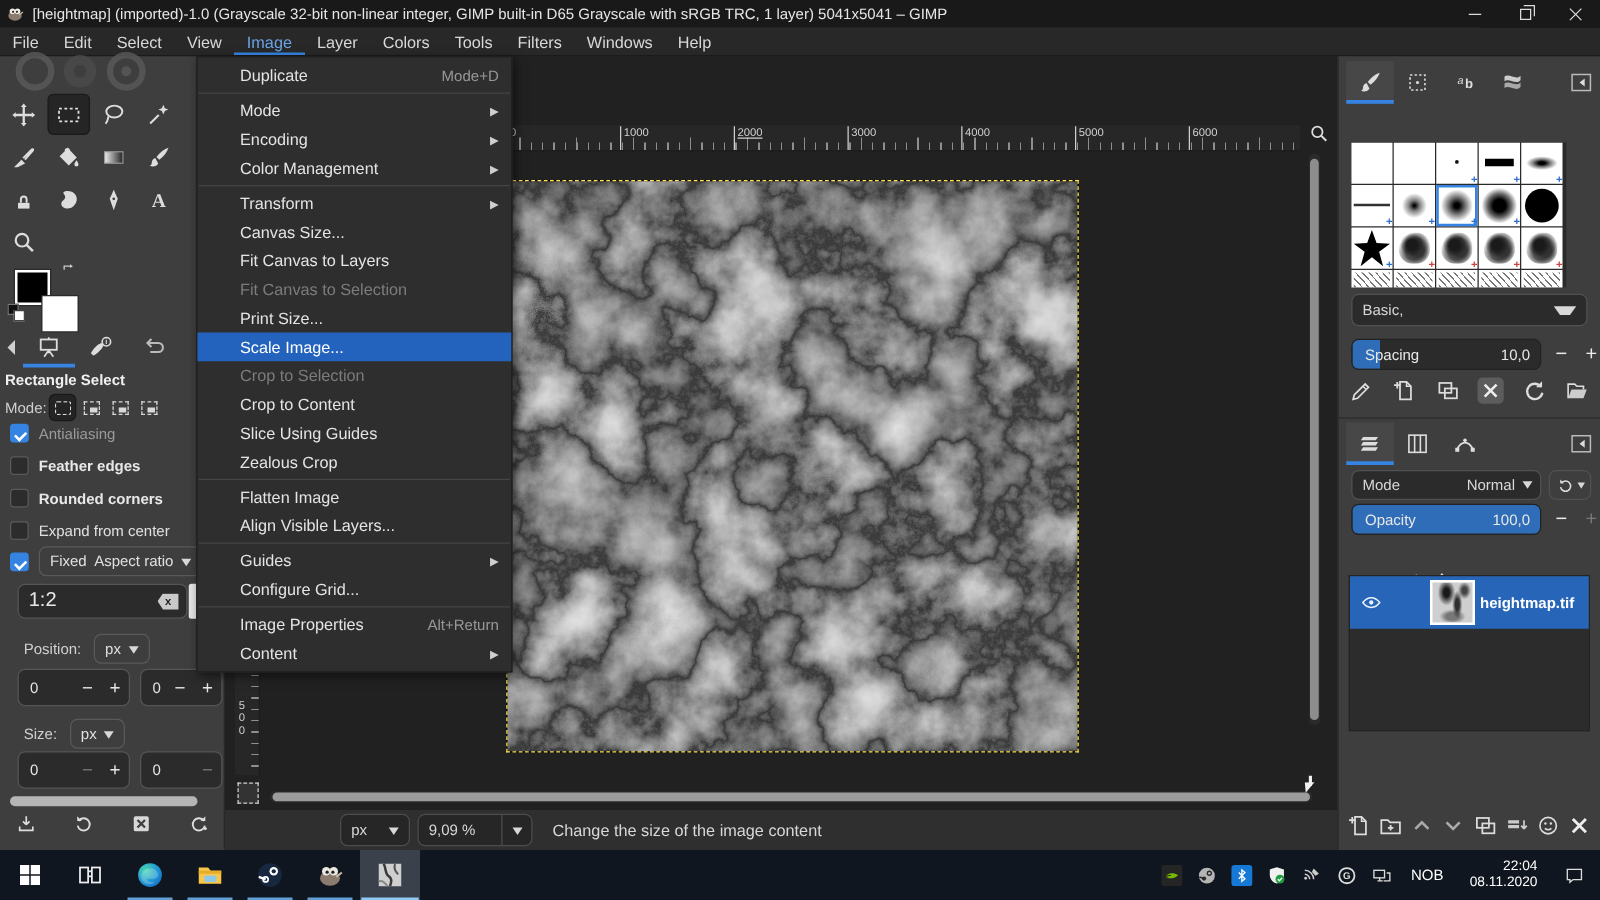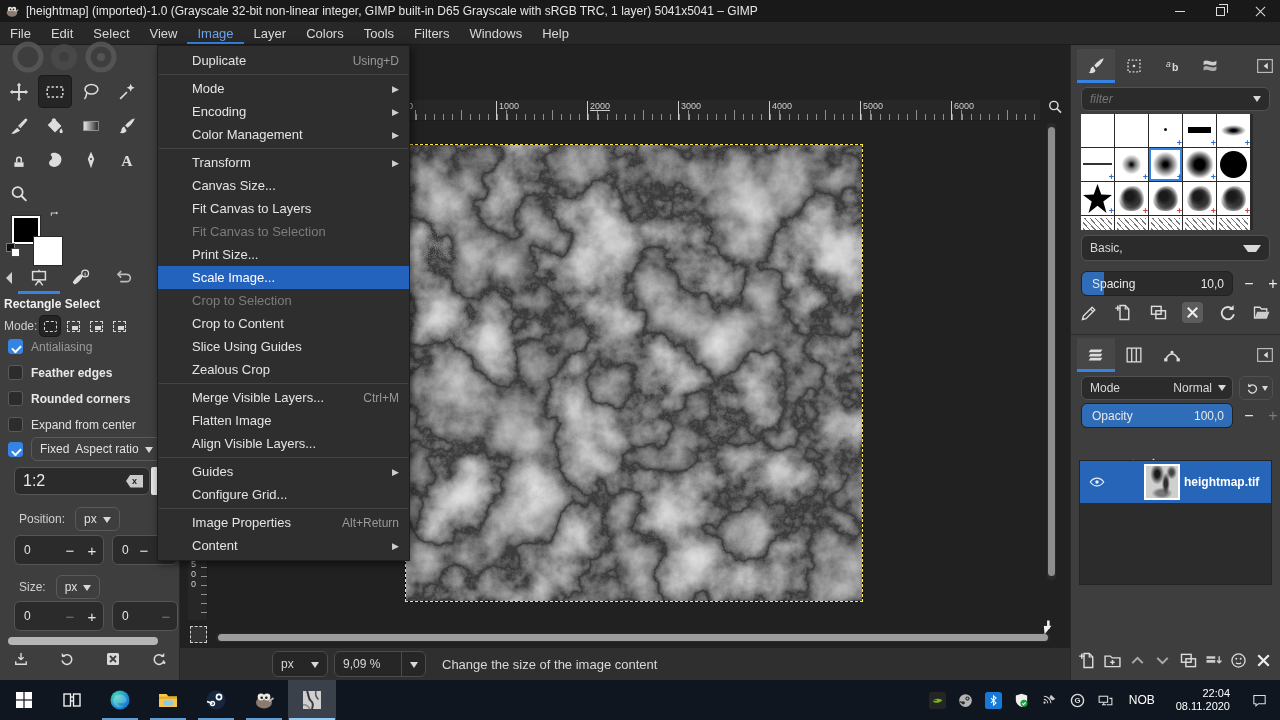--- a/index.html
+++ b/index.html
@@ -697,24 +697,20 @@
             </svg>
           </span>
         </div>
       <span class="rd-config icon">
           <svg viewBox="0 0 24 24">
             <rect x="4" y="5" width="16" height="14" fill="none" stroke="#bbb" stroke-width="1.3"></rect>
             <path d="M15 8.5 10.5 12 15 15.5z" fill="#ddd"></path>
           </svg>
         </span>
     </div>
-    <div class="filter-box">
-      <input placeholder="filter" style="">
-      <span class="caret"></span>
-    </div>
     <div class="brush-grid" id="brushGrid">
         <div class="bcell bc-blank"></div>
         <div class="bcell bc-blank"></div>
         <div class="bcell bc-dot">
           <span class="badge blue">+</span>
         </div>
         <div class="bcell bc-bar">
           <span class="badge blue">+</span>
         </div>
         <div class="bcell bc-ellipse">
@@ -944,21 +940,21 @@
           <svg viewBox="0 0 24 24">
             <path d="M6 6l12 12M18 6 6 18" stroke="#eee" stroke-width="2.6"></path>
           </svg>
         </span>
     </div>
   </div>
 
   <div class="menu-dd" id="imageMenu">
       <div class="mi">
         <span class="mi-label">Duplicate</span>
-        <span class="mi-shortcut">Using+D</span>
+        <span class="mi-shortcut">Mode+D</span>
       </div>
       <div class="menu-sep"></div>
       <div class="mi">
         <span class="mi-label">Mode</span>
         <span class="mi-arrow">▶</span>
       </div>
       <div class="mi">
         <span class="mi-label">Encoding</span>
         <span class="mi-arrow">▶</span>
       </div>
@@ -992,24 +988,20 @@
       <div class="mi">
         <span class="mi-label">Crop to Content</span>
       </div>
       <div class="mi">
         <span class="mi-label">Slice Using Guides</span>
       </div>
       <div class="mi">
         <span class="mi-label">Zealous Crop</span>
       </div>
       <div class="menu-sep"></div>
-      <div class="mi">
-        <span class="mi-label">Merge Visible Layers...</span>
-        <span class="mi-shortcut">Ctrl+M</span>
-      </div>
       <div class="mi">
         <span class="mi-label">Flatten Image</span>
       </div>
       <div class="mi">
         <span class="mi-label">Align Visible Layers...</span>
       </div>
       <div class="menu-sep"></div>
       <div class="mi">
         <span class="mi-label">Guides</span>
         <span class="mi-arrow">▶</span>

